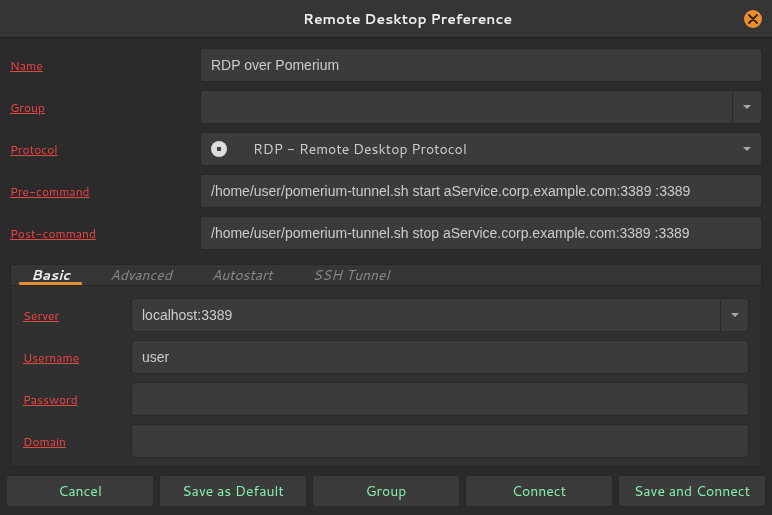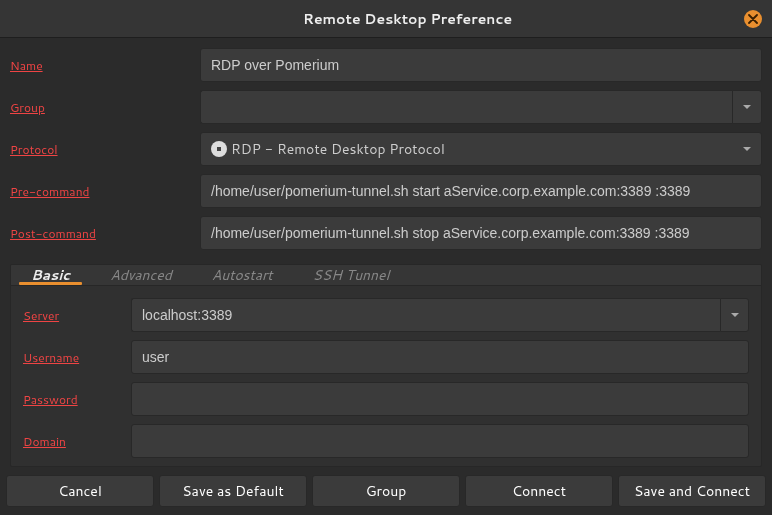--- a/index.html
+++ b/index.html
@@ -174,21 +174,21 @@
     display: flex;
     gap: 5px;
     padding: 8px 6px;
   }
   .btn {
     flex: 1;
     height: 32px;
     background: #3b3b3b;
     border: 1px solid #282828;
     border-radius: 3px;
-    color: #ffffff;
+    color: #86efac;
     font-size: 14px;
     display:flex;align-items:center;justify-content:center;
     cursor:pointer;
   }
 </style>
 </head>
 <body>
 
 <div class="titlebar">
   <span class="titlebar-title">Remote Desktop Preference</span>
@@ -206,21 +206,21 @@
   <div class="form-label">Group</div>
   <div class="group-select">
     <div class="select-main"></div>
     <div class="dropdown-btn">
         <span class="chevron"></span>
       </div>
   </div>
 
   <div class="form-label">Protocol</div>
   <div class="select protocol-select">
-    <div style="display:flex;align-items:center;gap:4px;">
+    <div style="display:flex;align-items:center;gap:26px;">
       <span class="proto-icon"></span>
       <span>RDP - Remote Desktop Protocol</span>
     </div>
     <span class="chevron"></span>
   </div>
 
   <div class="form-label">Pre-command</div>
   <input class="text" value="/home/user/pomerium-tunnel.sh start aService.corp.example.com:3389 :3389" style="">
 
   <div class="form-label">Post-command</div>

